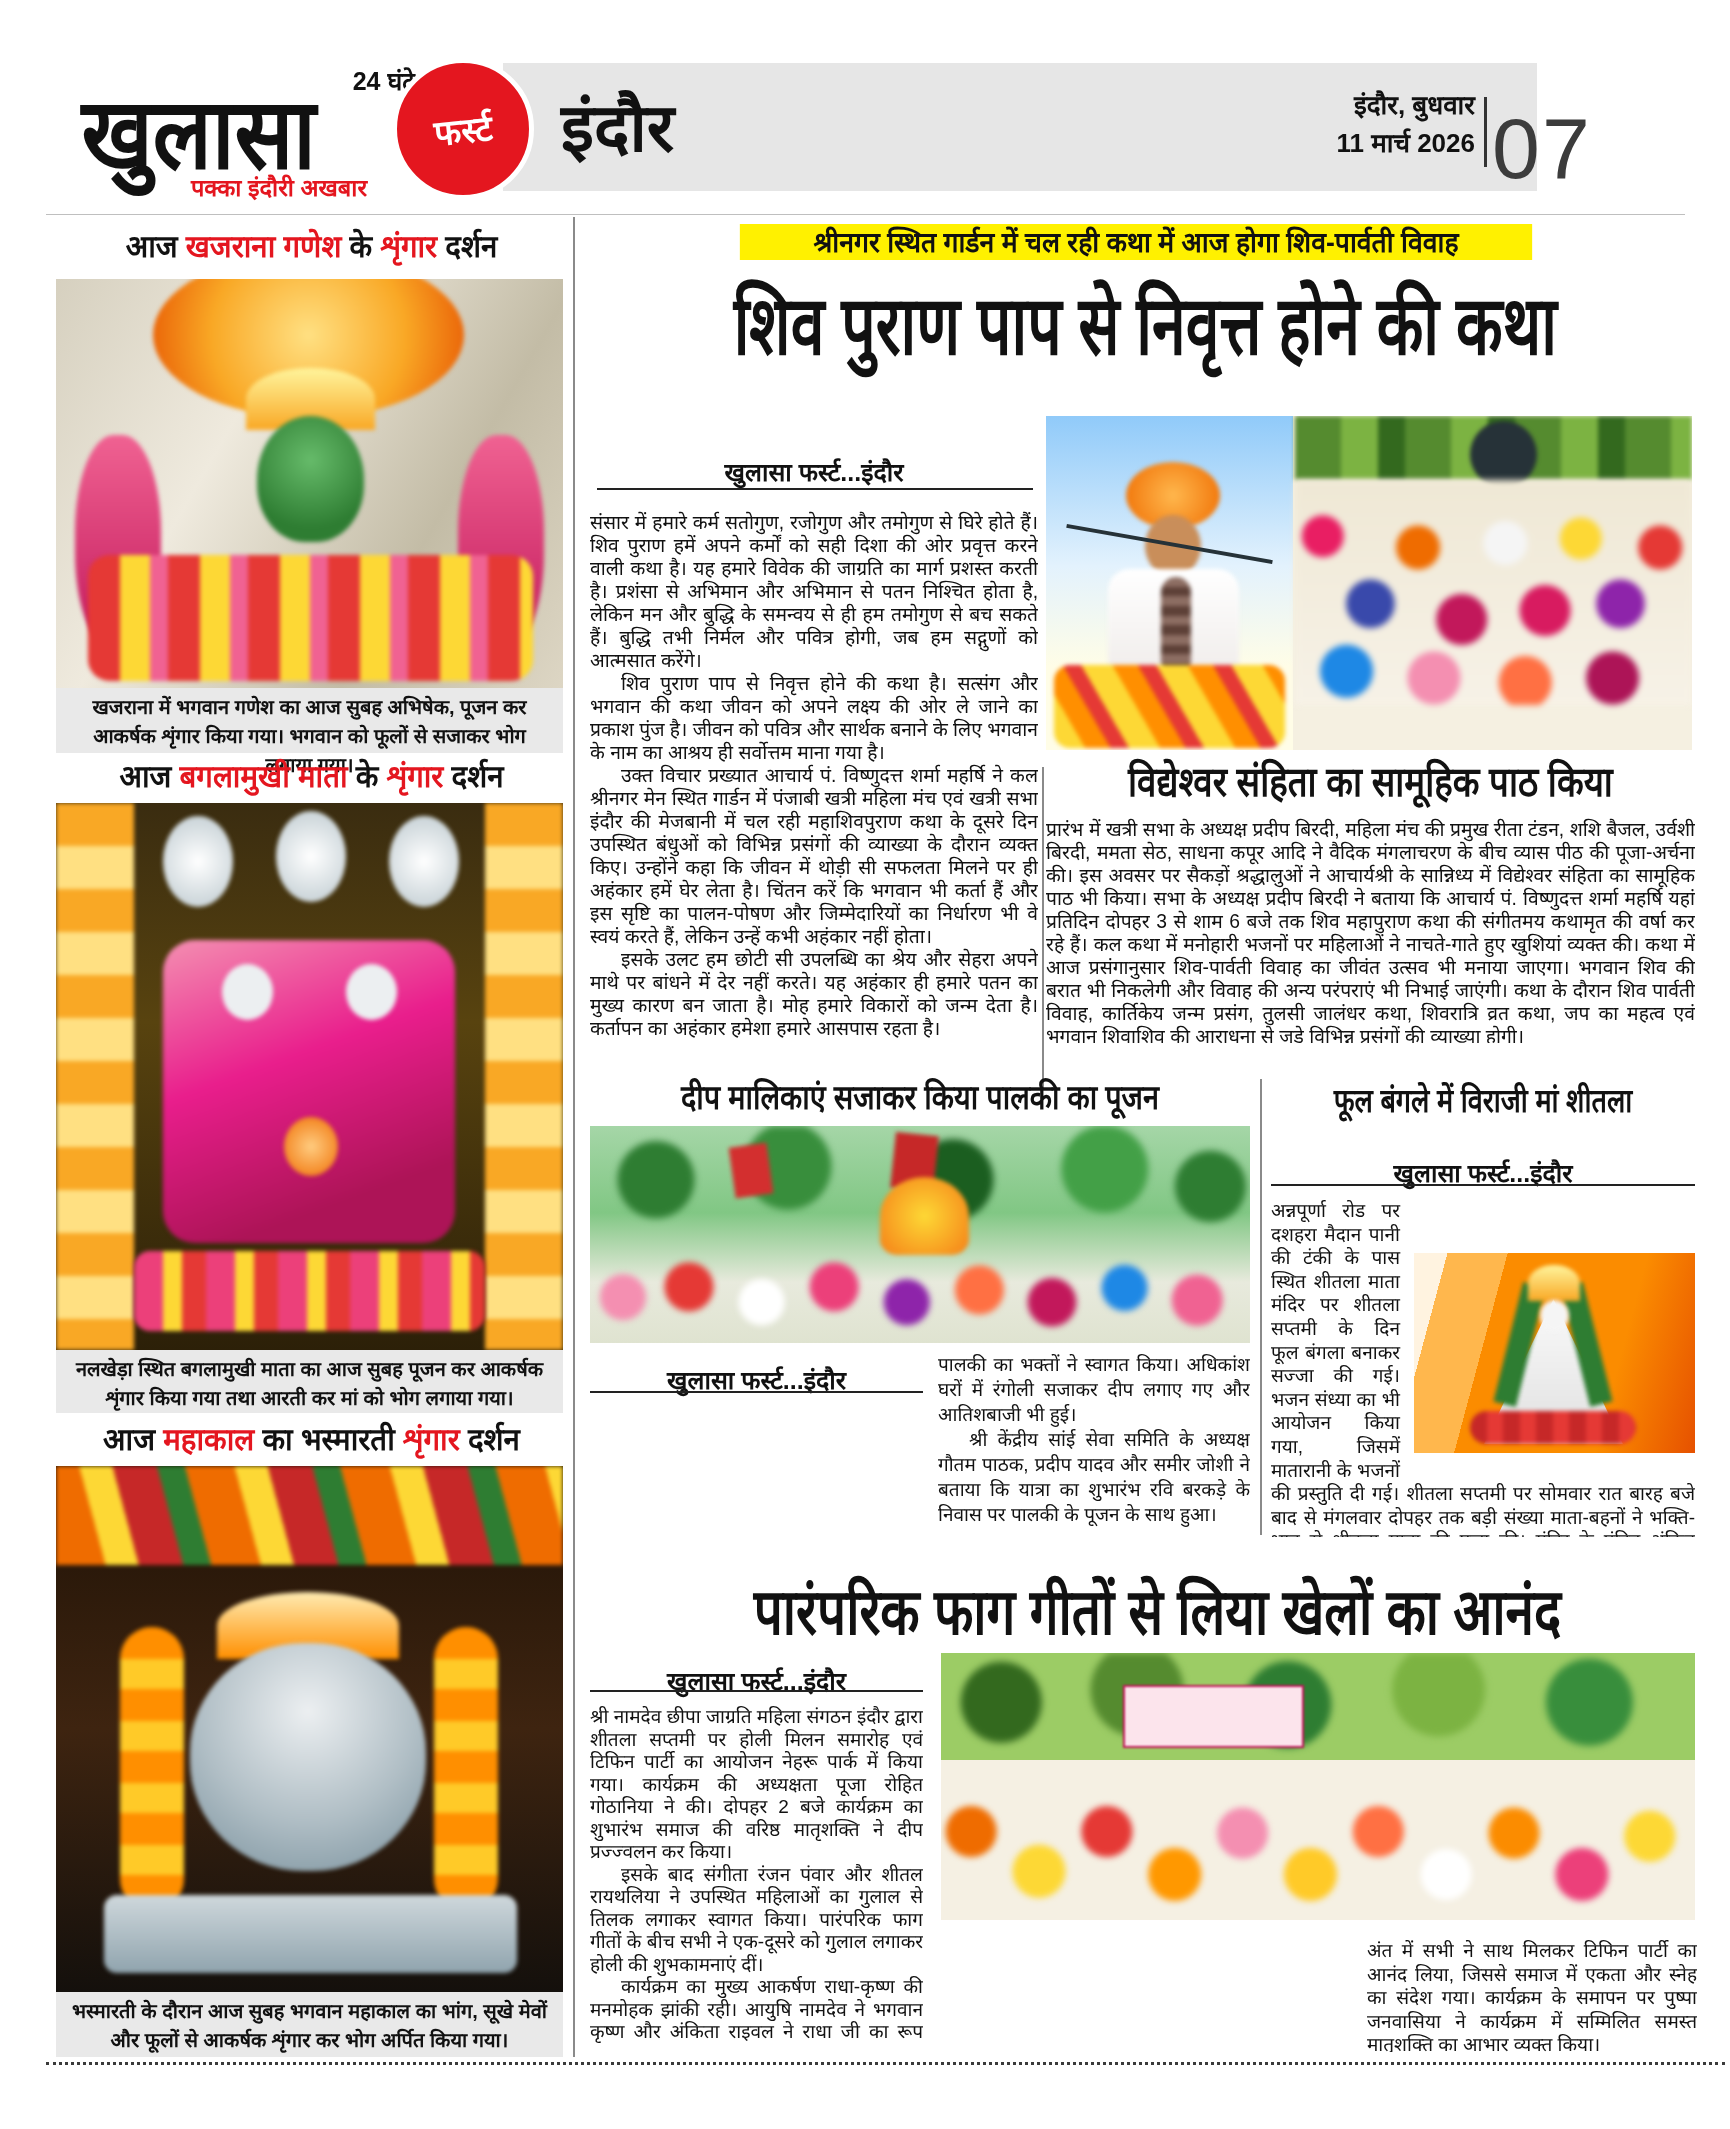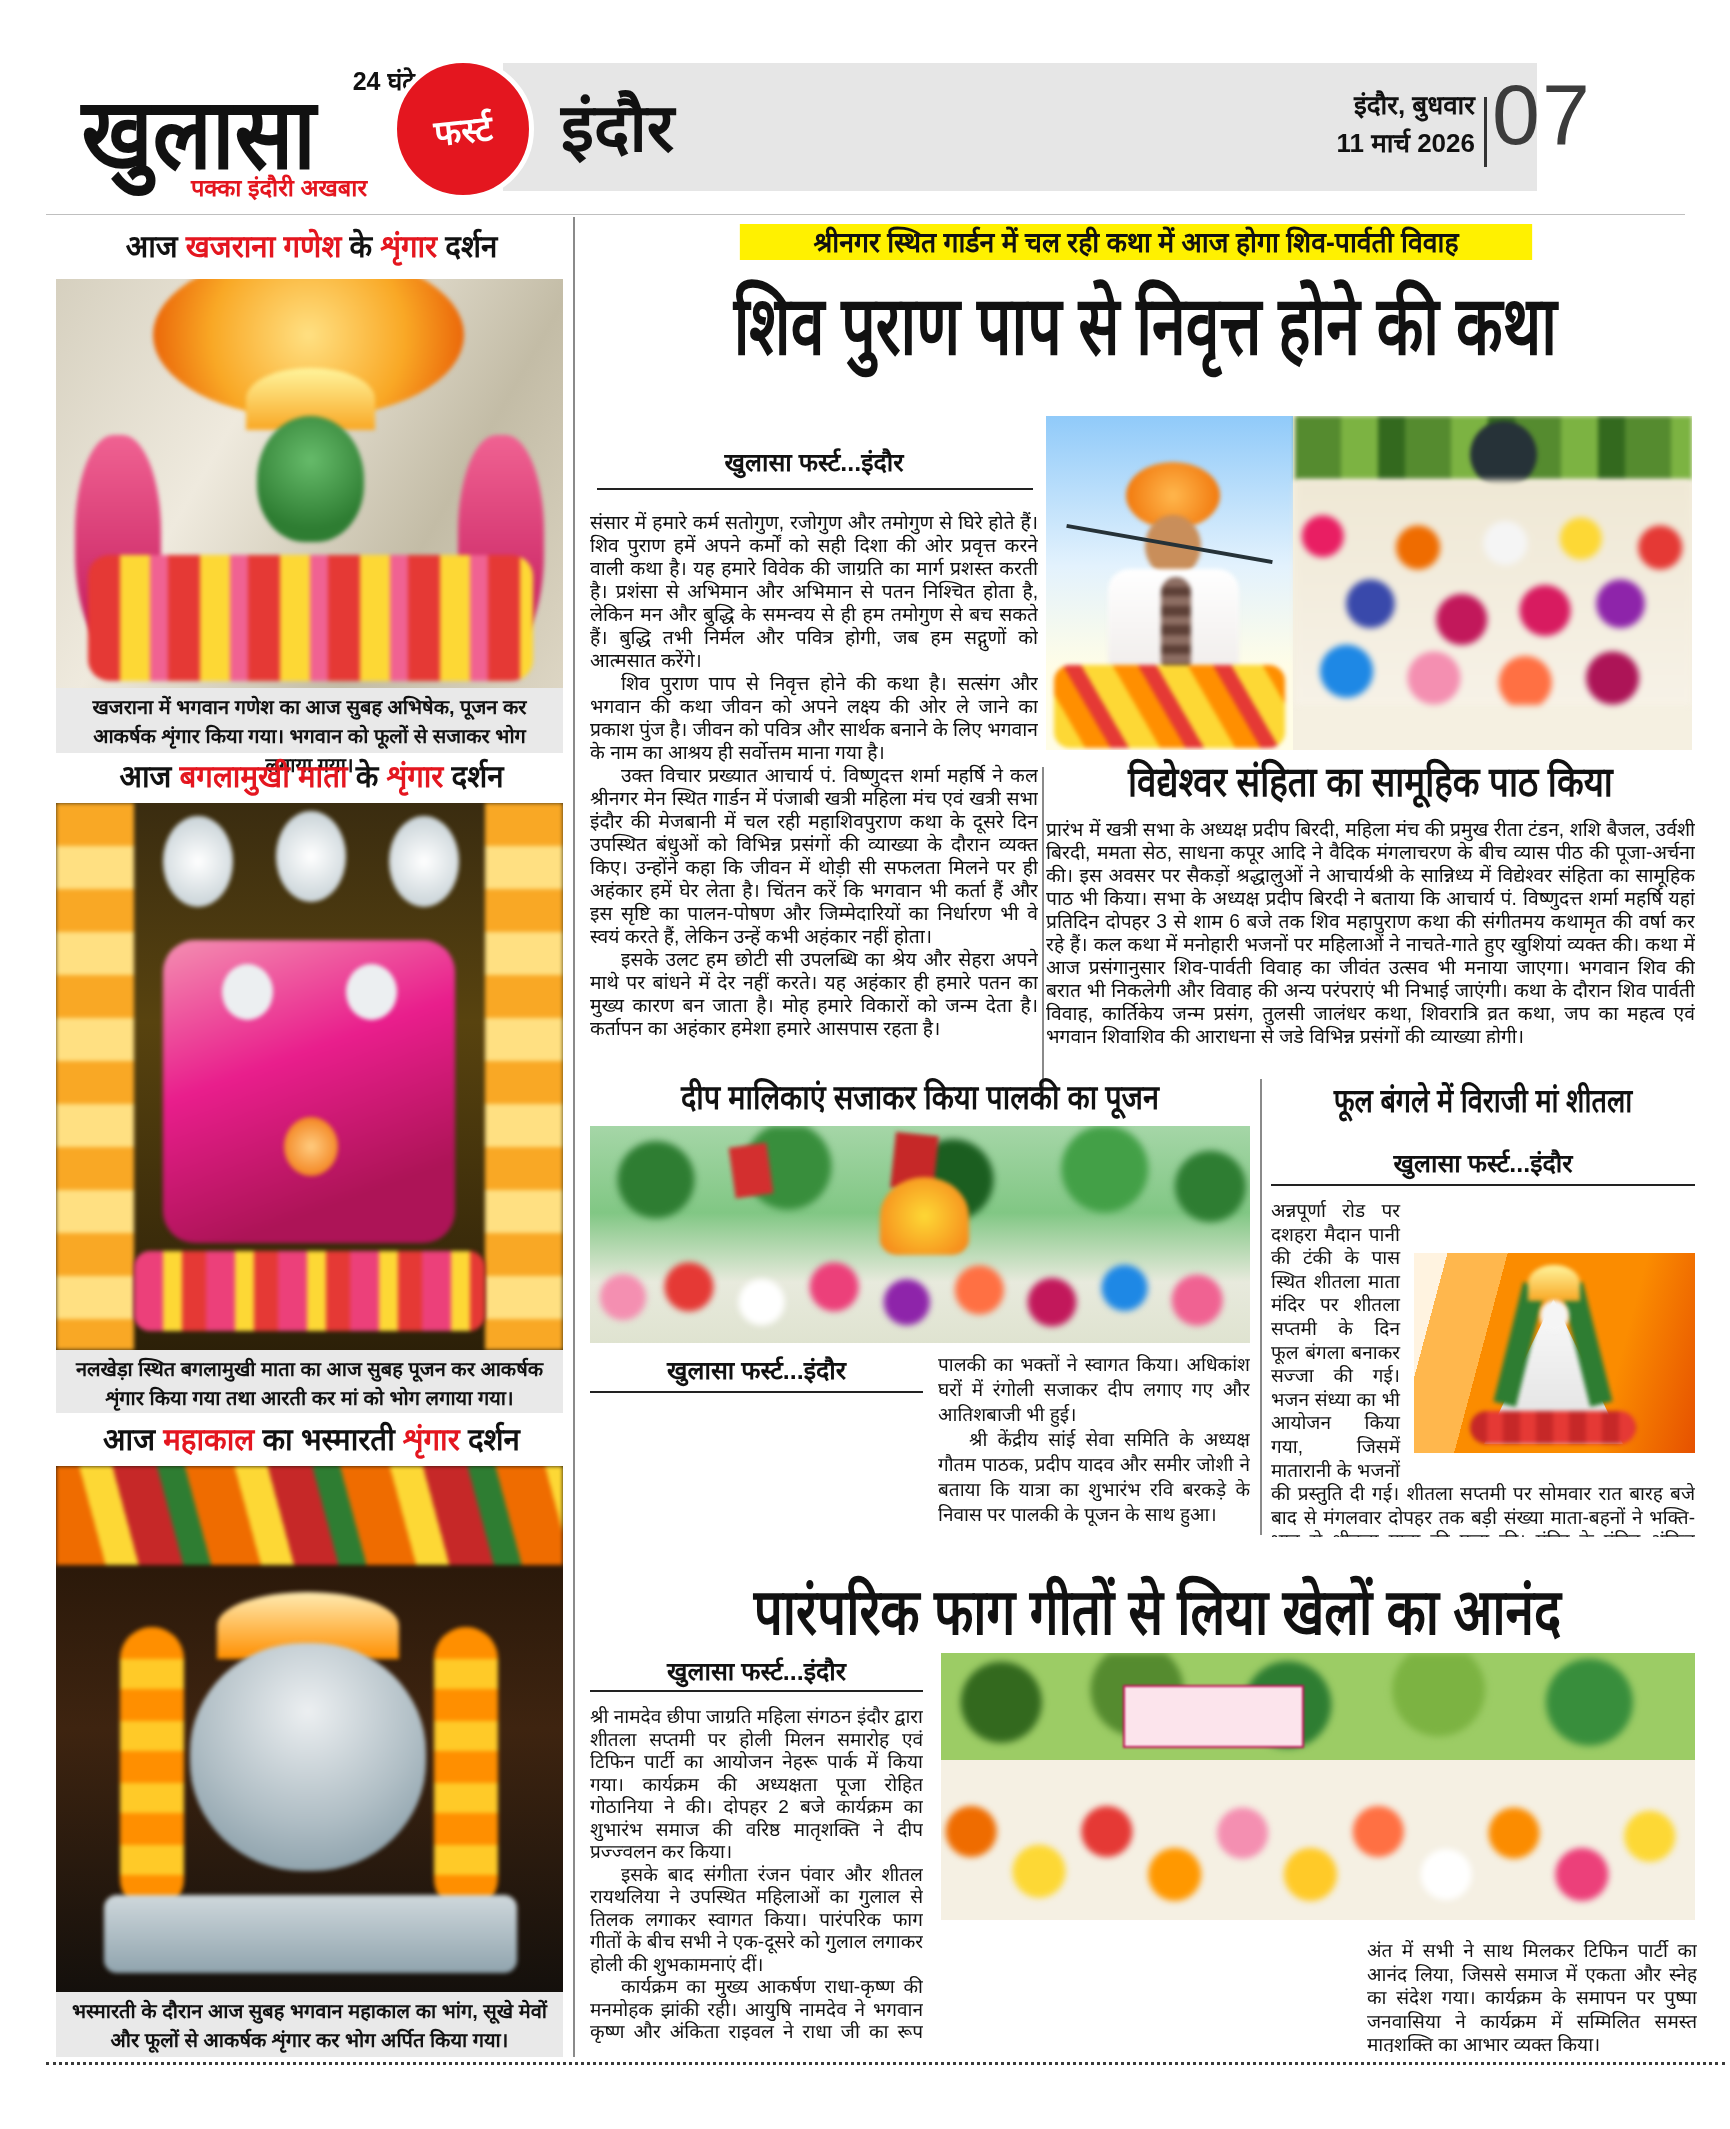--- a/index.html
+++ b/index.html
@@ -8,21 +8,21 @@
   .abs{position:absolute;}
   .nowrap{white-space:nowrap;}
   .ctr{text-align:center;}
   .red{color:#e4161f;}
   .photo{position:absolute;overflow:hidden;}
   .decor{position:absolute;filter:blur(2.1px);}
   .cap{position:absolute;background:#e9e9e9;font-weight:700;font-size:20px;line-height:29px;
        text-align:center;padding:5.4px 14px;box-sizing:border-box;}
   .lhead{position:absolute;font-weight:800;font-size:31px;text-align:center;white-space:nowrap;
          transform:scaleX(.95);transform-origin:center;}
-  .byline{position:absolute;font-weight:800;font-size:25px;text-align:center;}
+  .byline{position:absolute;font-weight:800;font-size:25px;text-align:center;margin-top:10px;}
   .rule{position:absolute;background:#222;}
   .bodytxt{position:absolute;font-size:19.3px;line-height:23px;text-align:justify;overflow:hidden;}
   .bodytxt p{margin:0;}
   .bodytxt p + p{text-indent:31px;}
   .vline{position:absolute;background:#8a8a8a;width:1.6px;}
   .dotted{position:absolute;border-top:3.2px dotted #3a3a3a;height:0;}
 </style>
 </head>
 <body>
 
@@ -36,21 +36,21 @@
     <div class="abs" style="left:392px;top:58px;width:132px;height:132px;border-radius:50%;background:#e4161f;border:5.4px solid #fff;
                 display:flex;align-items:center;justify-content:center;">
       <span style="color:#fff;font-size:35px;font-weight:900;transform:rotate(-6deg);">फर्स्ट</span>
     </div>
     <div class="abs nowrap" style="left:561px;top:85px;font-size:67px;font-weight:900;line-height:86px;">इंदौर</div>
     <div class="abs" style="left:1250px;top:86px;width:225px;text-align:right;font-weight:800;font-size:26px;line-height:38px;">
       <div>इंदौर, बुधवार</div>
       <div>11 मार्च 2026</div>
     </div>
     <div class="abs" style="left:1484px;top:97px;width:2.7px;height:70px;background:#333;"></div>
-    <div class="abs" style="left:1492px;top:69px;font-size:86px;font-weight:400;color:#3c3c3c;line-height:91px;letter-spacing:2.1px;">07</div>
+    <div class="abs" style="left:1492px;top:103px;font-size:86px;font-weight:400;color:#3c3c3c;line-height:91px;letter-spacing:2.1px;">07</div>
     <div class="abs" style="left:46px;top:214px;width:1639px;height:1.1px;background:#bfbfbf;"></div>
   </div>
 
   <div class="vline" style="left:573px;top:217px;height:1840px;"></div>
 
   <div class="lhead" style="left:29.5px;top:224px;width:563px;">
     <span>आज </span><span class="red">खजराना गणेश </span><span>के </span><span class="red">शृंगार </span><span>दर्शन</span>
   </div>
   <div class="photo" style="left:56px;top:279px;width:507px;height:409px;background:linear-gradient(120deg,#d6d0bf,#efeade 35%,#c3bca6 70%,#ddd6c4);">
     <div class="decor" style="left:97px;top:-27px;width:311px;height:166px;border-radius:50%;background:radial-gradient(circle,#ffe082,#f9a825 55%,#e65100);"></div>

